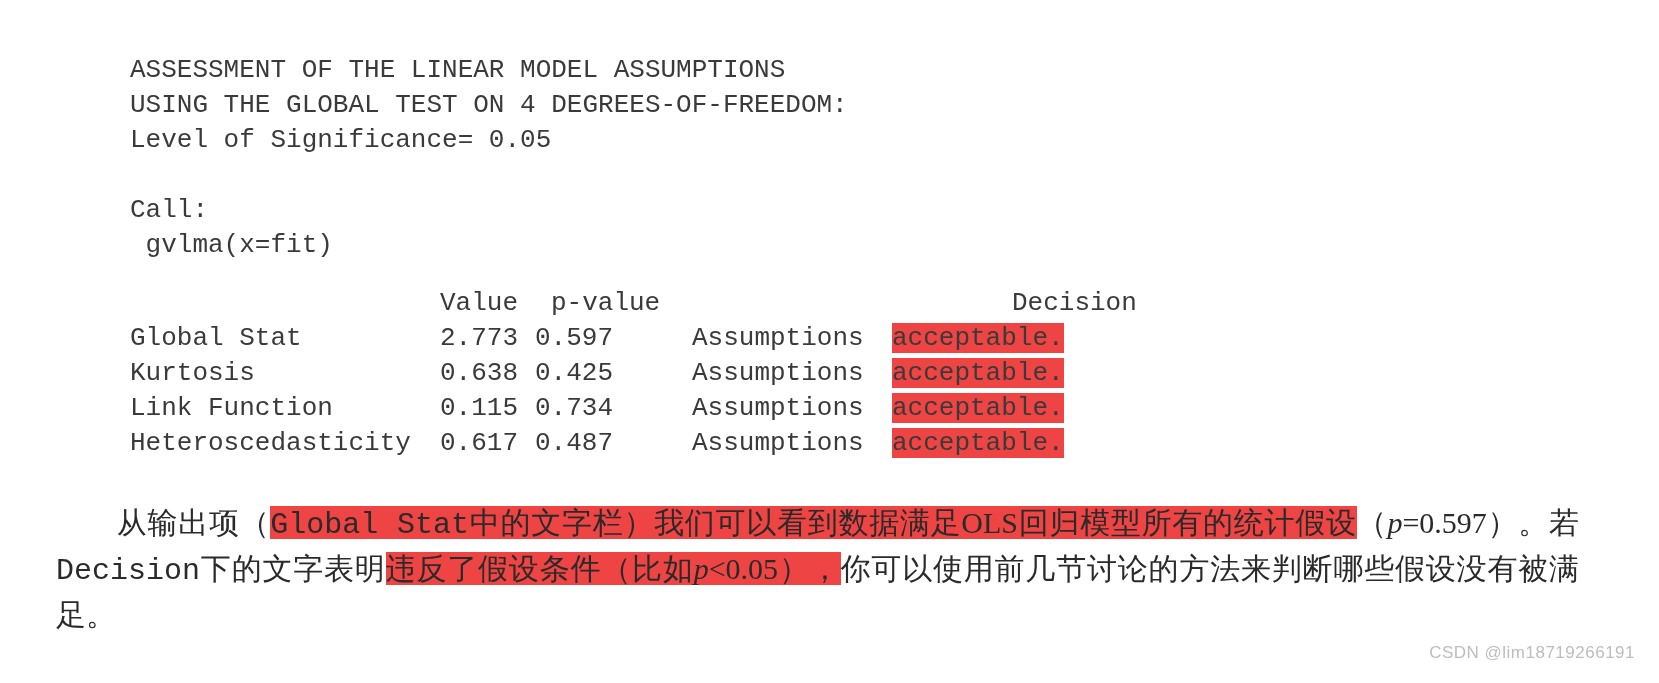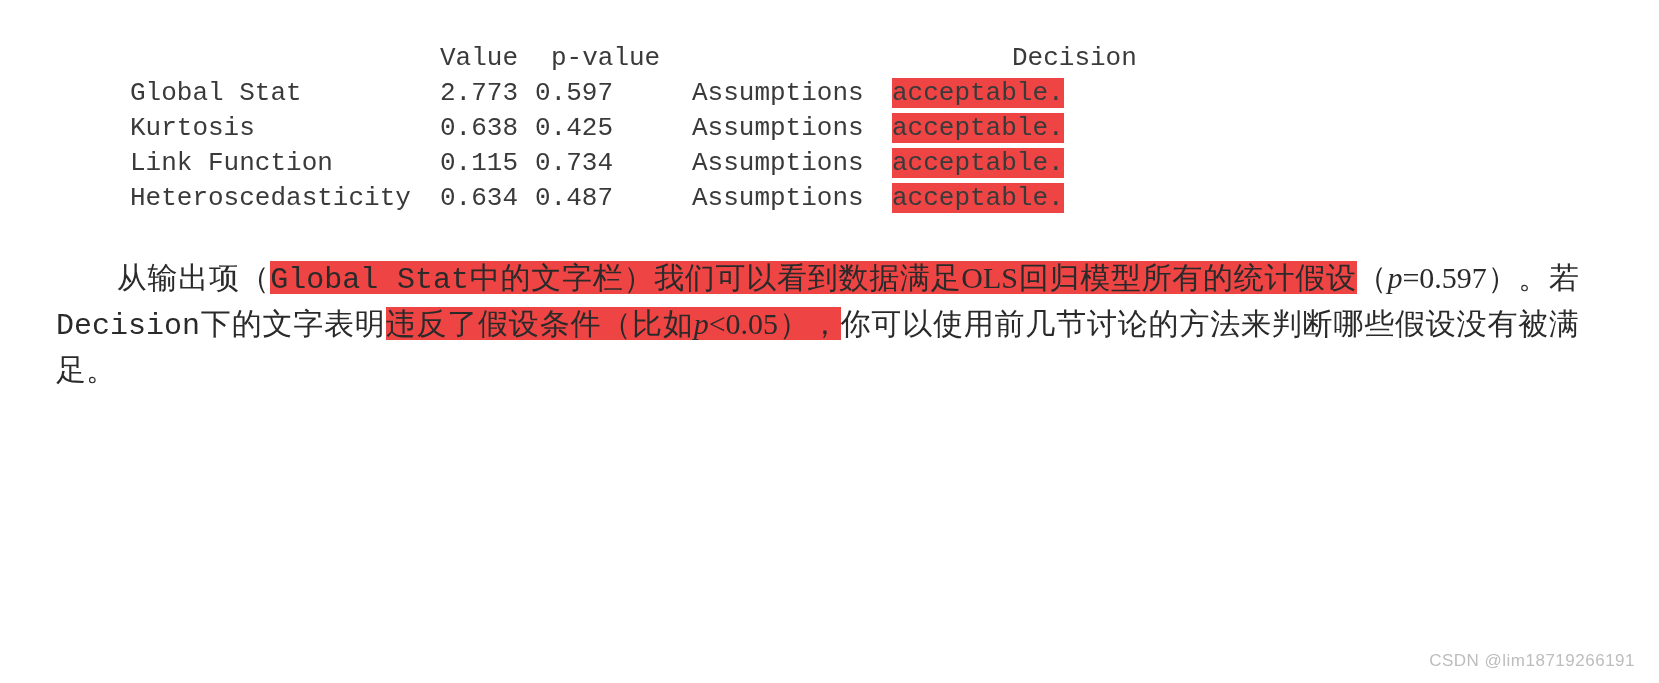--- a/index.html
+++ b/index.html
@@ -64,32 +64,39 @@
     display: inline-block;
     width: 60px;
   }
   .mono {
     font-family: "Courier New", Courier, monospace;
   }
   .ital { font-style: italic; }
   .watermark {
     position: absolute;
     right: 24px;
-    bottom: 12px;
+    bottom: 20px;
     color: #bdbdbd;
     font-family: Arial, sans-serif;
     font-size: 17px;
     letter-spacing: 0.5px;
   }
 </style>
 </head>
 <body>
 
 <div class="page">
 
+  <div class="code-block">
+<span>ASSESSMENT OF THE LINEAR MODEL ASSUMPTIONS</span>
+<span>USING THE GLOBAL TEST ON 4 DEGREES-OF-FREEDOM:</span>
+<span>Level of Significance= 0.05</span>
+
+<span>Call:</span>
+<span> gvlma(x=fit)</span></div>
 
   <div class="table-block">
     <table class="tbl">
       <tbody>
           <tr>
         <td class="col-name"></td>
         <td class="col-val hdr-val">Value</td>
         <td class="col-p hdr-p">p-value</td>
         <td class="col-assump"></td>
         <td class="col-dec hdr-dec">Decision</td>
@@ -110,21 +117,21 @@
       </tr>
       <tr>
         <td class="col-name">Link Function</td>
         <td class="col-val">0.115</td>
         <td class="col-p">0.734</td>
         <td class="col-assump">Assumptions</td>
         <td class="col-dec"><span class="hl">acceptable.</span></td>
       </tr>
       <tr>
         <td class="col-name">Heteroscedasticity</td>
-        <td class="col-val">0.634</td>
+        <td class="col-val">0.617</td>
         <td class="col-p">0.487</td>
         <td class="col-assump">Assumptions</td>
         <td class="col-dec"><span class="hl">acceptable.</span></td>
       </tr>
     </tbody>
       </table>
   </div>
 
   <p class="para">
     <span class="indent"></span><span>从输出项（</span><span class="hl"><span class="mono">Global Stat</span><span>中的文字栏）我们可以看到数据满足OLS回归模型所有的统计假设</span></span><span>（</span><span class="ital">p</span><span>=0.597）。若</span><span class="mono">Decision</span><span>下的文字表明</span><span class="hl"><span>违反了假设条件（比如</span><span class="ital">p</span><span>&lt;0.05），</span></span><span>你可以使用前几节讨论的方法来判断哪些假设没有被满足。</span>

